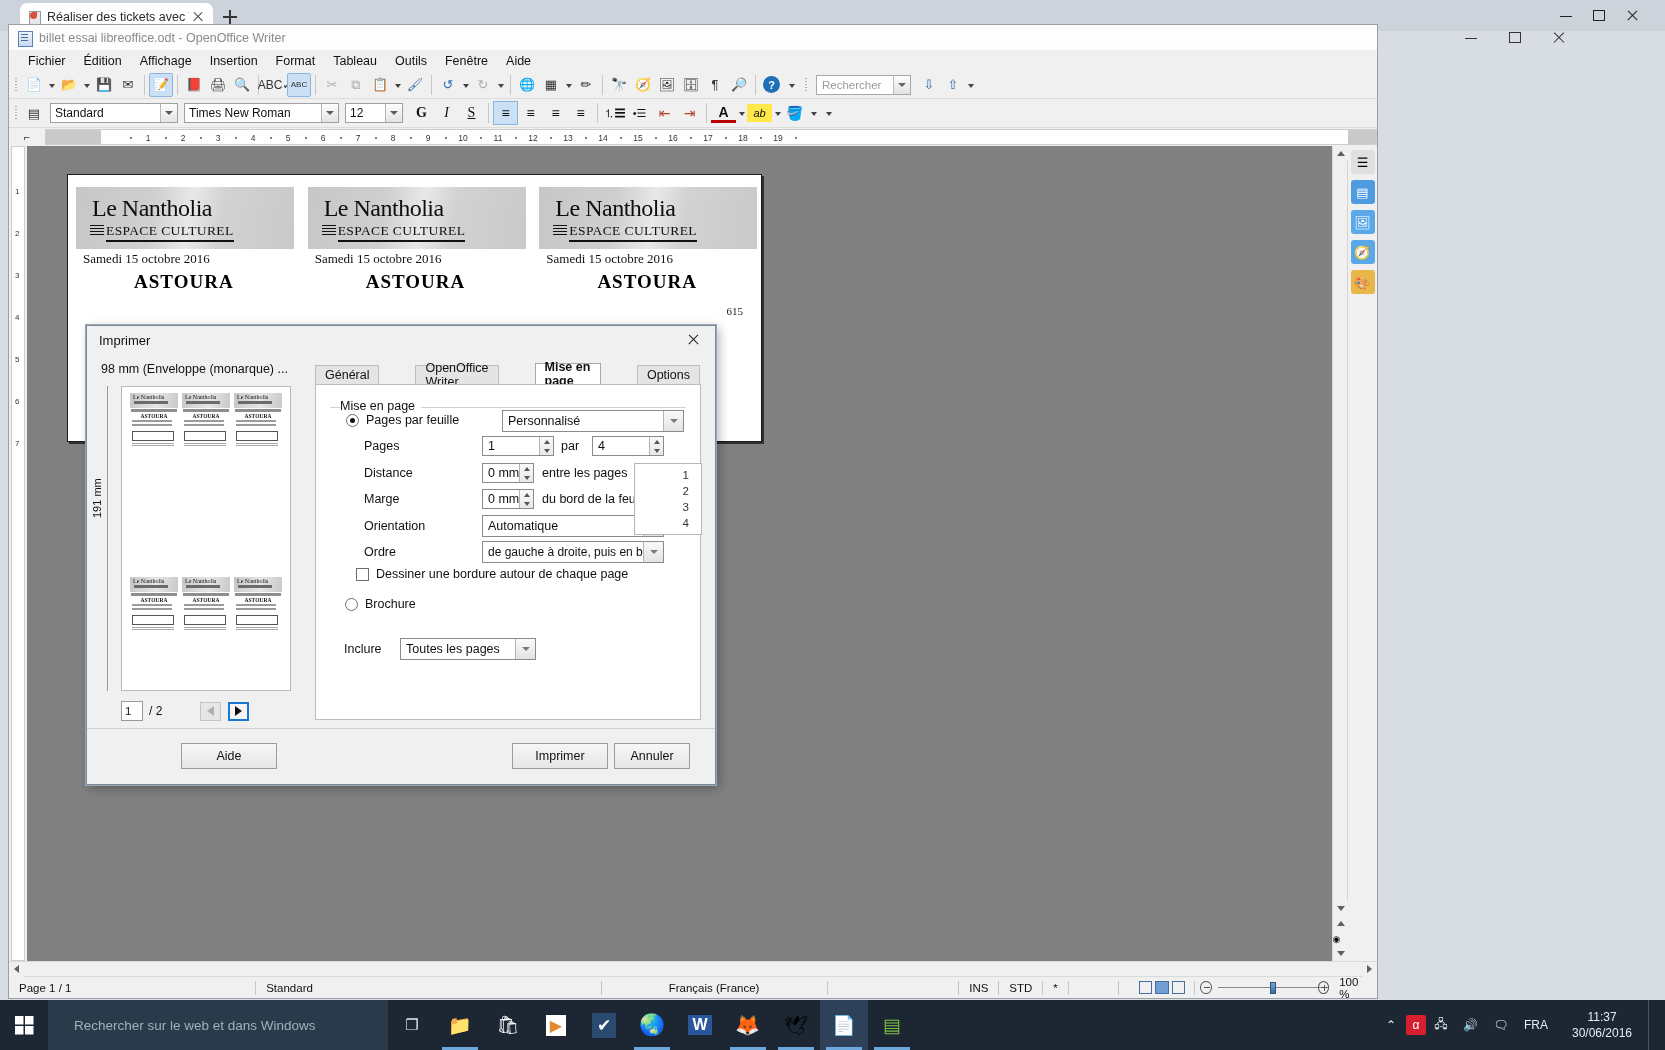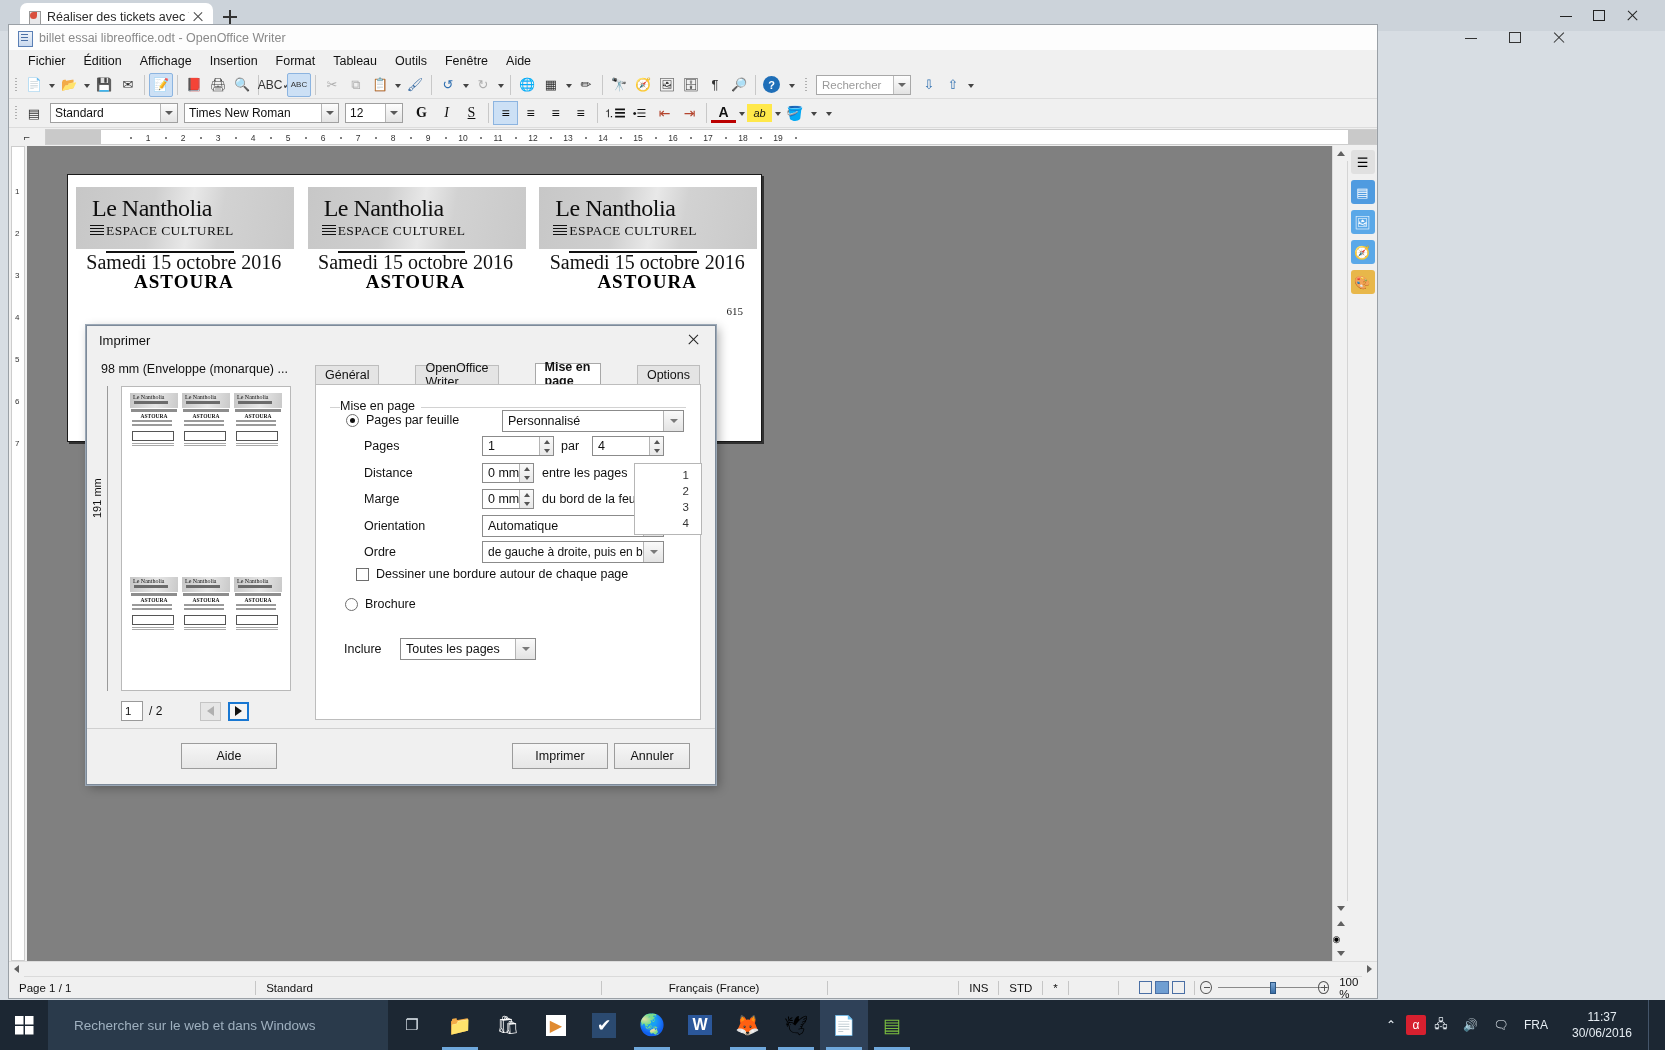--- a/index.html
+++ b/index.html
@@ -178,30 +178,30 @@
     position:absolute; left:8px; top:0; width:218px; height:62px;
     background:linear-gradient(100deg,#c7c7c7 0%,#cfcfcf 35%,#e8e8e8 52%,#d2d2d2 66%,#c9c9c9 100%);
   }
   .ticket .logo1{
     position:absolute; left:24px; top:8px; font-family:"Liberation Serif", serif;
     font-size:24px; color:#0e0e0e; letter-spacing:-0.5px;
   }
   .ticket .logo2{
     position:absolute; left:38px; top:36px; font-family:"Liberation Serif", serif;
     font-size:13.5px; color:#111; letter-spacing:0.4px;
-    border-bottom:2px solid #111; padding-bottom:12px;
+    border-bottom:2px solid #111; padding-bottom:1px;
   }
   .ticket .logobars{
     position:absolute; left:22px; top:38px; width:14px; height:11px;
     background-image:linear-gradient(#111 1.5px, transparent 1.5px);
     background-size:100% 3px;
   }
   .ticket .tdate{
-    position:absolute; left:0; top:64px; width:100%; text-align:center;
-    font-family:"Liberation Serif", serif; font-size:20px; color:#111;
+    position:absolute; left:15px; top:64px; width:100%; text-align:left;
+    font-family:"Liberation Serif", serif; font-size:13px; color:#111;
   }
   .ticket .tname{
     position:absolute; left:0; top:84px; width:100%; text-align:center;
     font-family:"Liberation Serif", serif; font-size:19px; font-weight:bold;
     color:#000; letter-spacing:1px;
   }
   #doc-extra{ position:absolute; right:18px; top:130px; font-size:11px; color:#222;
     font-family:"Liberation Serif", serif; }
 
   #vscroll{ width:15px; background:#f0f0f0; border-left:1px solid #dcdcdc;

